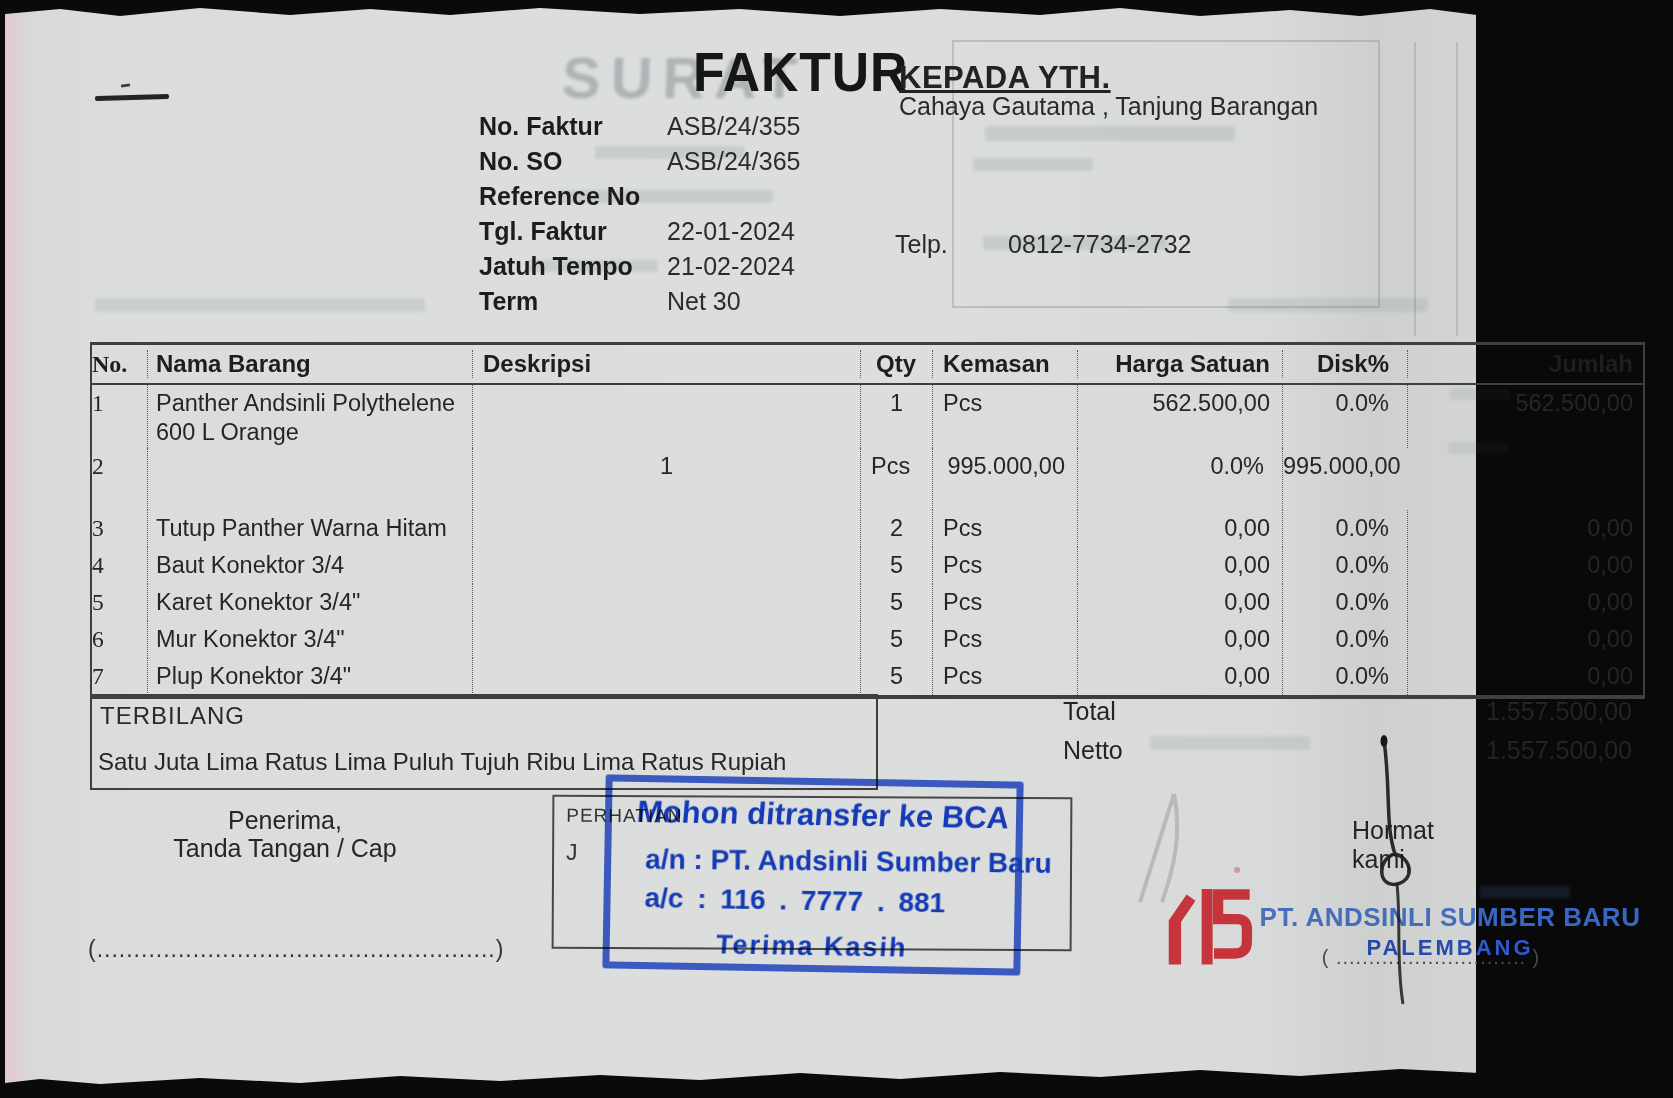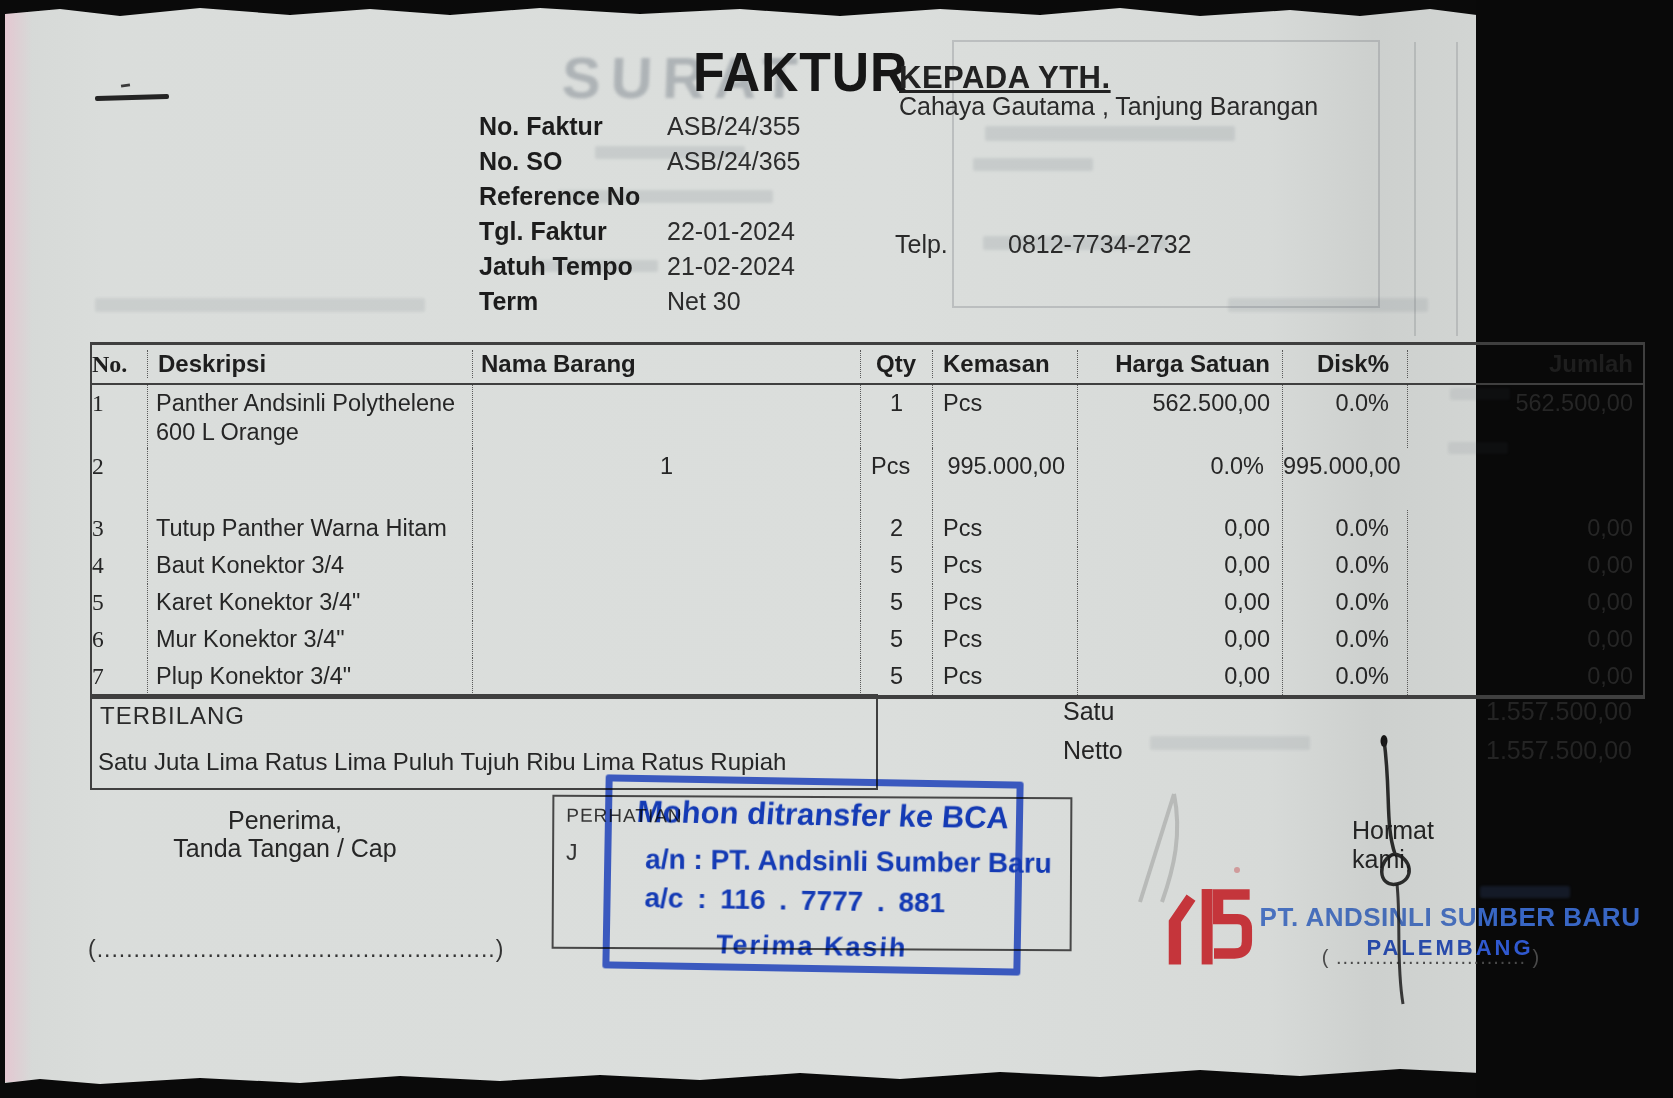--- a/index.html
+++ b/index.html
@@ -113,22 +113,22 @@
         <div class="frow"><span class="flabel">Tgl. Faktur</span><span class="fvalue">22-01-2024</span></div>
         <div class="frow"><span class="flabel">Jatuh Tempo</span><span class="fvalue">21-02-2024</span></div>
         <div class="frow"><span class="flabel">Term</span><span class="fvalue">Net 30</span></div>
       </div>
     <div class="telp-label">Telp.</div>
     <div class="telp-value">0812-7734-2732</div>
 
     <div class="tbl">
       <div class="hrow">
           <div class="tc c0">No.</div>
+          <div class="tc c1">Nama Barang</div>
           <div class="tc c2">Deskripsi</div>
-          <div class="tc c1">Nama Barang</div>
           <div class="tc c3">Qty</div>
           <div class="tc c4">Kemasan</div>
           <div class="tc c5">Harga Satuan</div>
           <div class="tc c6">Disk%</div>
           <div class="tc c7">Jumlah</div>
         </div>
       <div>
           <div class="trow tall">
             <div class="tc c0">1</div>
             <div class="tc c1">Panther Andsinli Polythelene 600 L Orange</div>
@@ -194,21 +194,21 @@
             <div class="tc c2"></div>
             <div class="tc c3">5</div>
             <div class="tc c4">Pcs</div>
             <div class="tc c5">0,00</div>
             <div class="tc c6">0.0%</div>
             <div class="tc c7">0,00</div>
           </div>
         </div>
     </div>
 
-    <div class="tot-label" style="left:1063px;top:697px;">Satu</div>
+    <div class="tot-label" style="left:1063px;top:697px;">Total</div>
     <div class="tot-value" style="left:1330px;top:697px;">1.557.500,00</div>
     <div class="tot-label" style="left:1063px;top:736px;">Netto</div>
     <div class="tot-value" style="left:1330px;top:736px;">1.557.500,00</div>
 
     <div class="terb-box">
       <div class="terb-label">TERBILANG</div>
       <div class="terb-text">Satu Juta Lima Ratus Lima Puluh Tujuh Ribu Lima Ratus Rupiah</div>
     </div>
 
     <div class="pen1">Penerima,</div>

